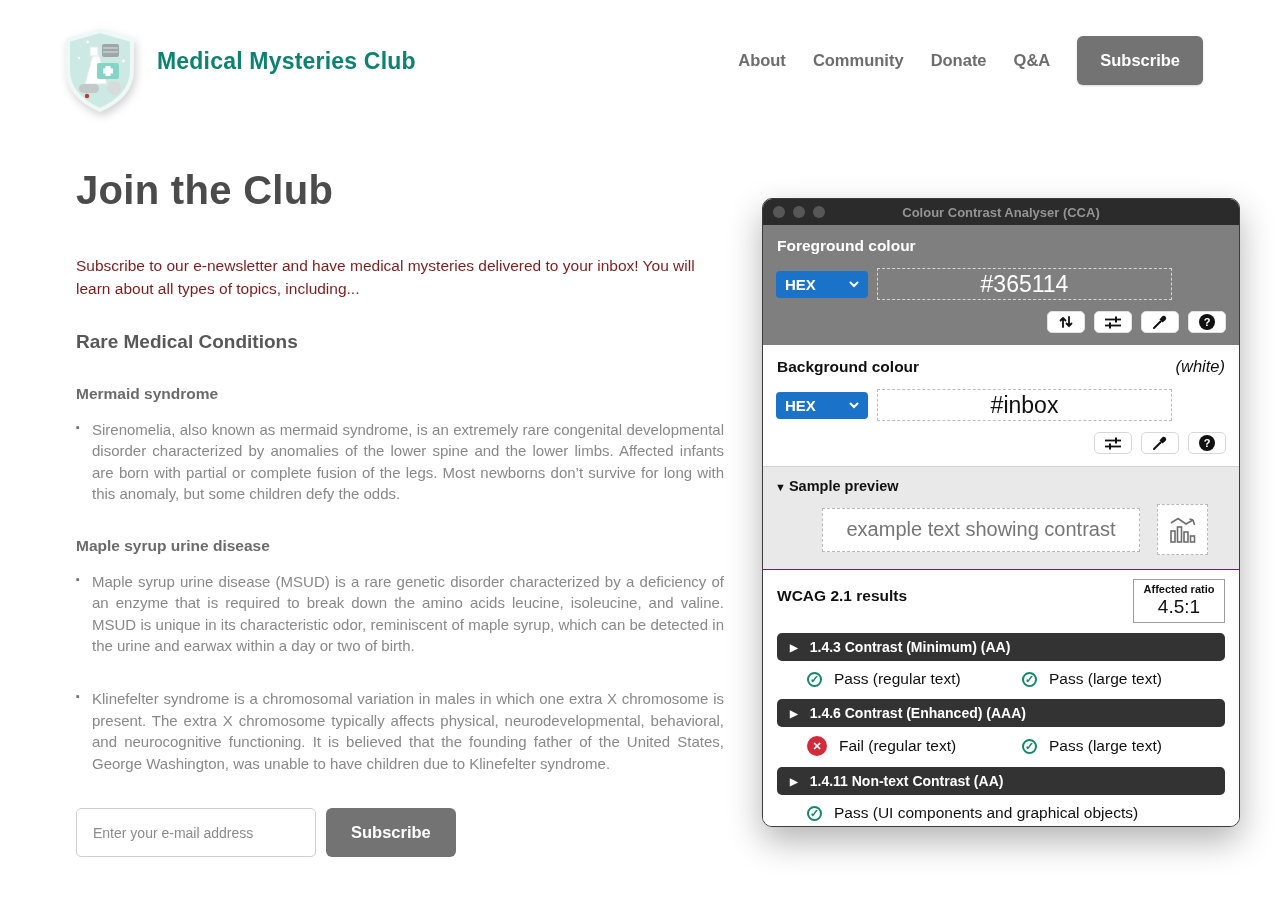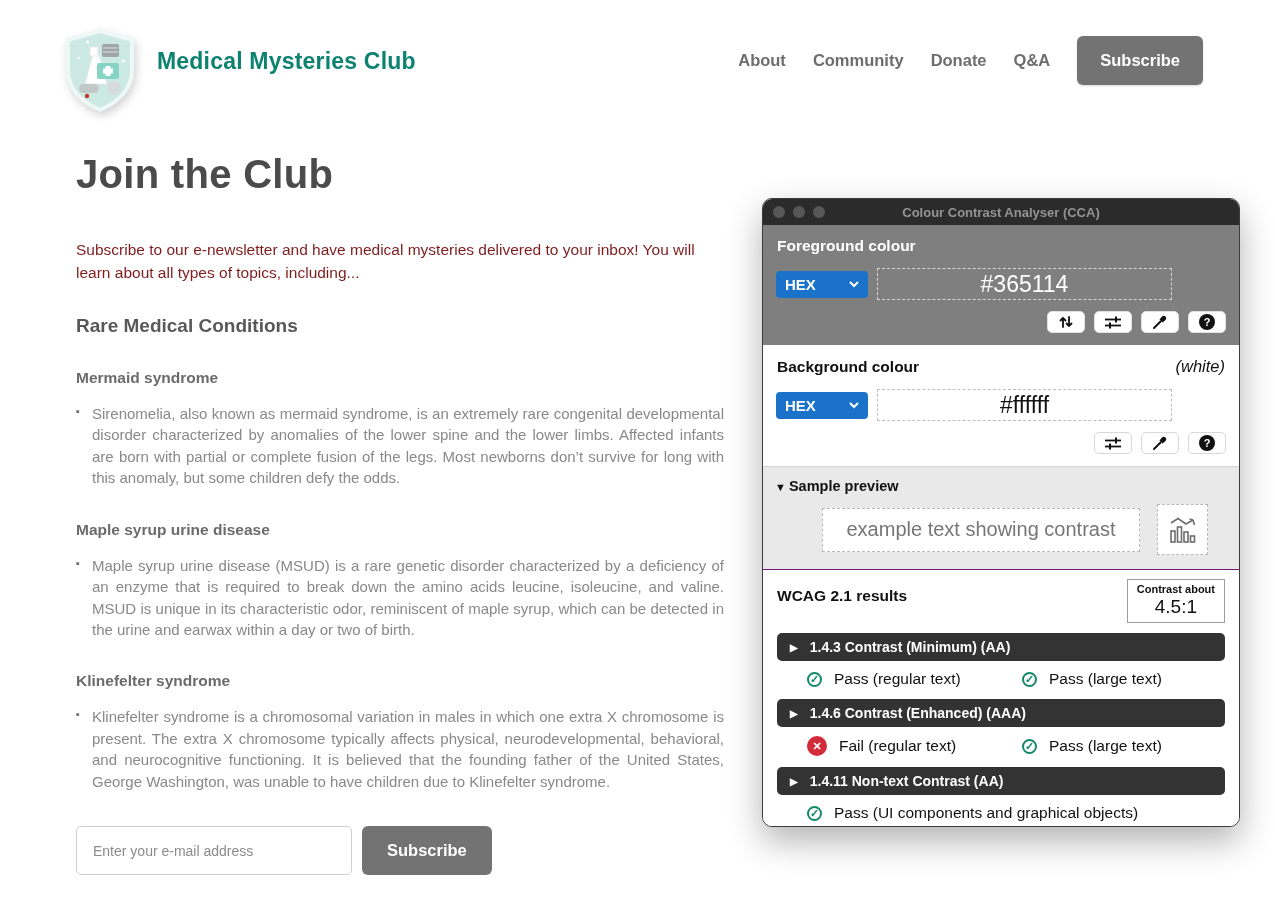--- a/index.html
+++ b/index.html
@@ -12,32 +12,32 @@
   .logo { position:absolute; left:62px; top:28px; width:78px; height:88px; }
   .logo svg { filter:drop-shadow(2px 4px 4px rgba(0,0,0,0.18)); }
   .brand { position:absolute; left:157px; top:48px; font-size:23px; font-weight:800; color:#0c8270; letter-spacing:0.2px; }
   .nav { position:absolute; right:72px; top:36px; display:flex; align-items:center; gap:27px; }
   .nav a { text-decoration:none; color:#6d6d6d; font-size:16.5px; font-weight:600; cursor:pointer; }
   .btn-teal { background:#737373; color:#fff; border:none; border-radius:6px; font-family:"Liberation Sans",sans-serif;
               font-size:16.5px; font-weight:600; cursor:pointer; }
   .nav .btn-teal { padding:15px 23px; box-shadow:0 1px 2px rgba(0,0,0,0.15); }
 
   
-  .main { position:absolute; left:76px; top:152px; width:648px; }
+  .main { position:absolute; left:76px; top:168px; width:648px; }
   h1.page-title { font-size:40px; font-weight:800; color:#4b4b4b; letter-spacing:0.3px; }
   .intro { margin-top:42px; font-size:15.5px; line-height:1.48; color:#7f1d1d; width:630px; }
   h2.section-heading { margin-top:30px; font-size:19px; font-weight:800; color:#585858; }
   .condition { margin-top:32px; }
   .condition h3 { font-size:15.5px; font-weight:800; color:#6b6b6b; }
   .condition ul { margin-top:16px; list-style:none; }
   .condition li { position:relative; padding-left:16px; font-size:15px; line-height:1.43; color:#898989; text-align:justify; }
   .condition li::before { content:"▪"; position:absolute; left:0; top:1px; font-size:11px; color:#6f6f6f; }
 
   .signup { margin-top:34px; display:flex; align-items:center; gap:10px; }
-  .signup input { width:276px; height:49px; border:1px solid #cfcfcf; border-radius:5px; padding:0 16px;
+  .signup input { width:240px; height:49px; border:1px solid #cfcfcf; border-radius:5px; padding:0 16px;
                   font-family:"Liberation Sans",sans-serif; font-size:14px; color:#be185d; }
   .signup input::placeholder { color:#8b8b8b; }
   .signup .btn-teal { height:49px; padding:0 25px; border-radius:6px; }
 
   
   .cca { position:absolute; left:762px; top:198px; width:478px; height:629px; border-radius:10px;
          border:1px solid #3c3c3c; background:#fff; box-shadow:0 14px 34px rgba(0,0,0,0.30);
          display:flex; flex-direction:column; overflow:hidden; }
   .titlebar { height:26px; background:#2b2b2b; display:flex; align-items:center; position:relative; flex:none; }
   .dots { position:absolute; left:10px; display:flex; gap:8px; }
@@ -142,21 +142,20 @@
     </section>
 
     <section class="condition">
       <h3>Maple syrup urine disease</h3>
       <ul>
           <li>Maple syrup urine disease (MSUD) is a rare genetic disorder characterized by a deficiency of an enzyme that is required to break down the amino acids leucine, isoleucine, and valine. MSUD is unique in its characteristic odor, reminiscent of maple syrup, which can be detected in the urine and earwax within a day or two of birth.</li>
         </ul>
     </section>
 
     <section class="condition">
-      <h3>Klinefelter syndrome</h3>
       <ul>
           <li>Klinefelter syndrome is a chromosomal variation in males in which one extra X chromosome is present. The extra X chromosome typically affects physical, neurodevelopmental, behavioral, and neurocognitive functioning. It is believed that the founding father of the United States, George Washington, was unable to have children due to Klinefelter syndrome.</li>
         </ul>
     </section>
 
     <div class="signup">
       <input type="text" placeholder="Enter your e-mail address" style="">
       <button class="btn-teal">Subscribe</button>
     </div>
 
@@ -216,21 +215,21 @@
         <div class="sec-label">Background colour</div>
         <div class="white-note">(white)</div>
       </div>
       <div class="controls">
         <div class="hex-select">
           <span>HEX</span>
           <svg width="10" height="7" viewBox="0 0 10 7">
               <path d="M1.5 1.5 L5 5 L8.5 1.5" fill="none" stroke="#ffffff" stroke-width="2" stroke-linecap="round"></path>
             </svg>
         </div>
-        <div class="hex-input">#ffffff</div>
+        <div class="hex-input">#inbox</div>
       </div>
       <div class="iconrow">
         <button class="tool-btn">
           <svg width="18" height="14" viewBox="0 0 18 14">
             <line x1="1" y1="4.5" x2="17" y2="4.5" stroke="#111" stroke-width="1.8"></line>
             <line x1="12" y1="1.5" x2="12" y2="7.5" stroke="#111" stroke-width="2"></line>
             <line x1="1" y1="10.5" x2="17" y2="10.5" stroke="#111" stroke-width="1.8"></line>
             <line x1="6" y1="7.5" x2="6" y2="13.5" stroke="#111" stroke-width="2"></line>
           </svg>
         </button>
@@ -260,21 +259,21 @@
             <path d="M25 5 L26.5 10 M25 5 L21.5 4" fill="none" stroke="#6e6e6e" stroke-width="1.6"></path>
           </svg>
         </div>
       </div>
     </div>
 
     <div class="results-section">
       <div class="results-head">
         <h4>WCAG 2.1 results</h4>
         <div class="ratio-box">
-          <div class="rlabel">Contrast about</div>
+          <div class="rlabel">Affected ratio</div>
           <div class="rvalue">4.5:1</div>
         </div>
       </div>
 
       <div class="test-bar">1.4.3 Contrast (Minimum) (AA)</div>
       <div class="outcomes">
         <div class="outcome first">
           <span class="oicon" data-status="pass"></span>
           <span>Pass (regular text)</span>
         </div>

